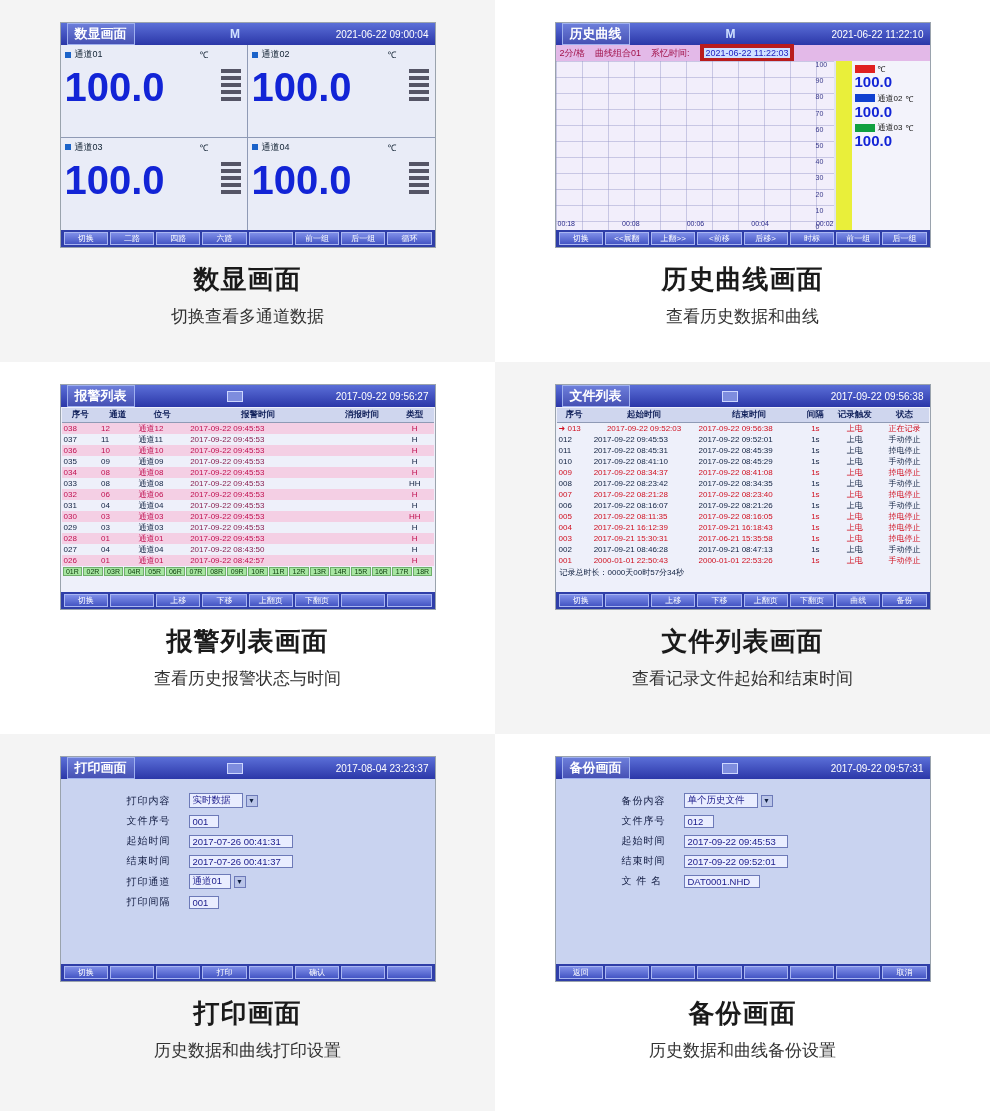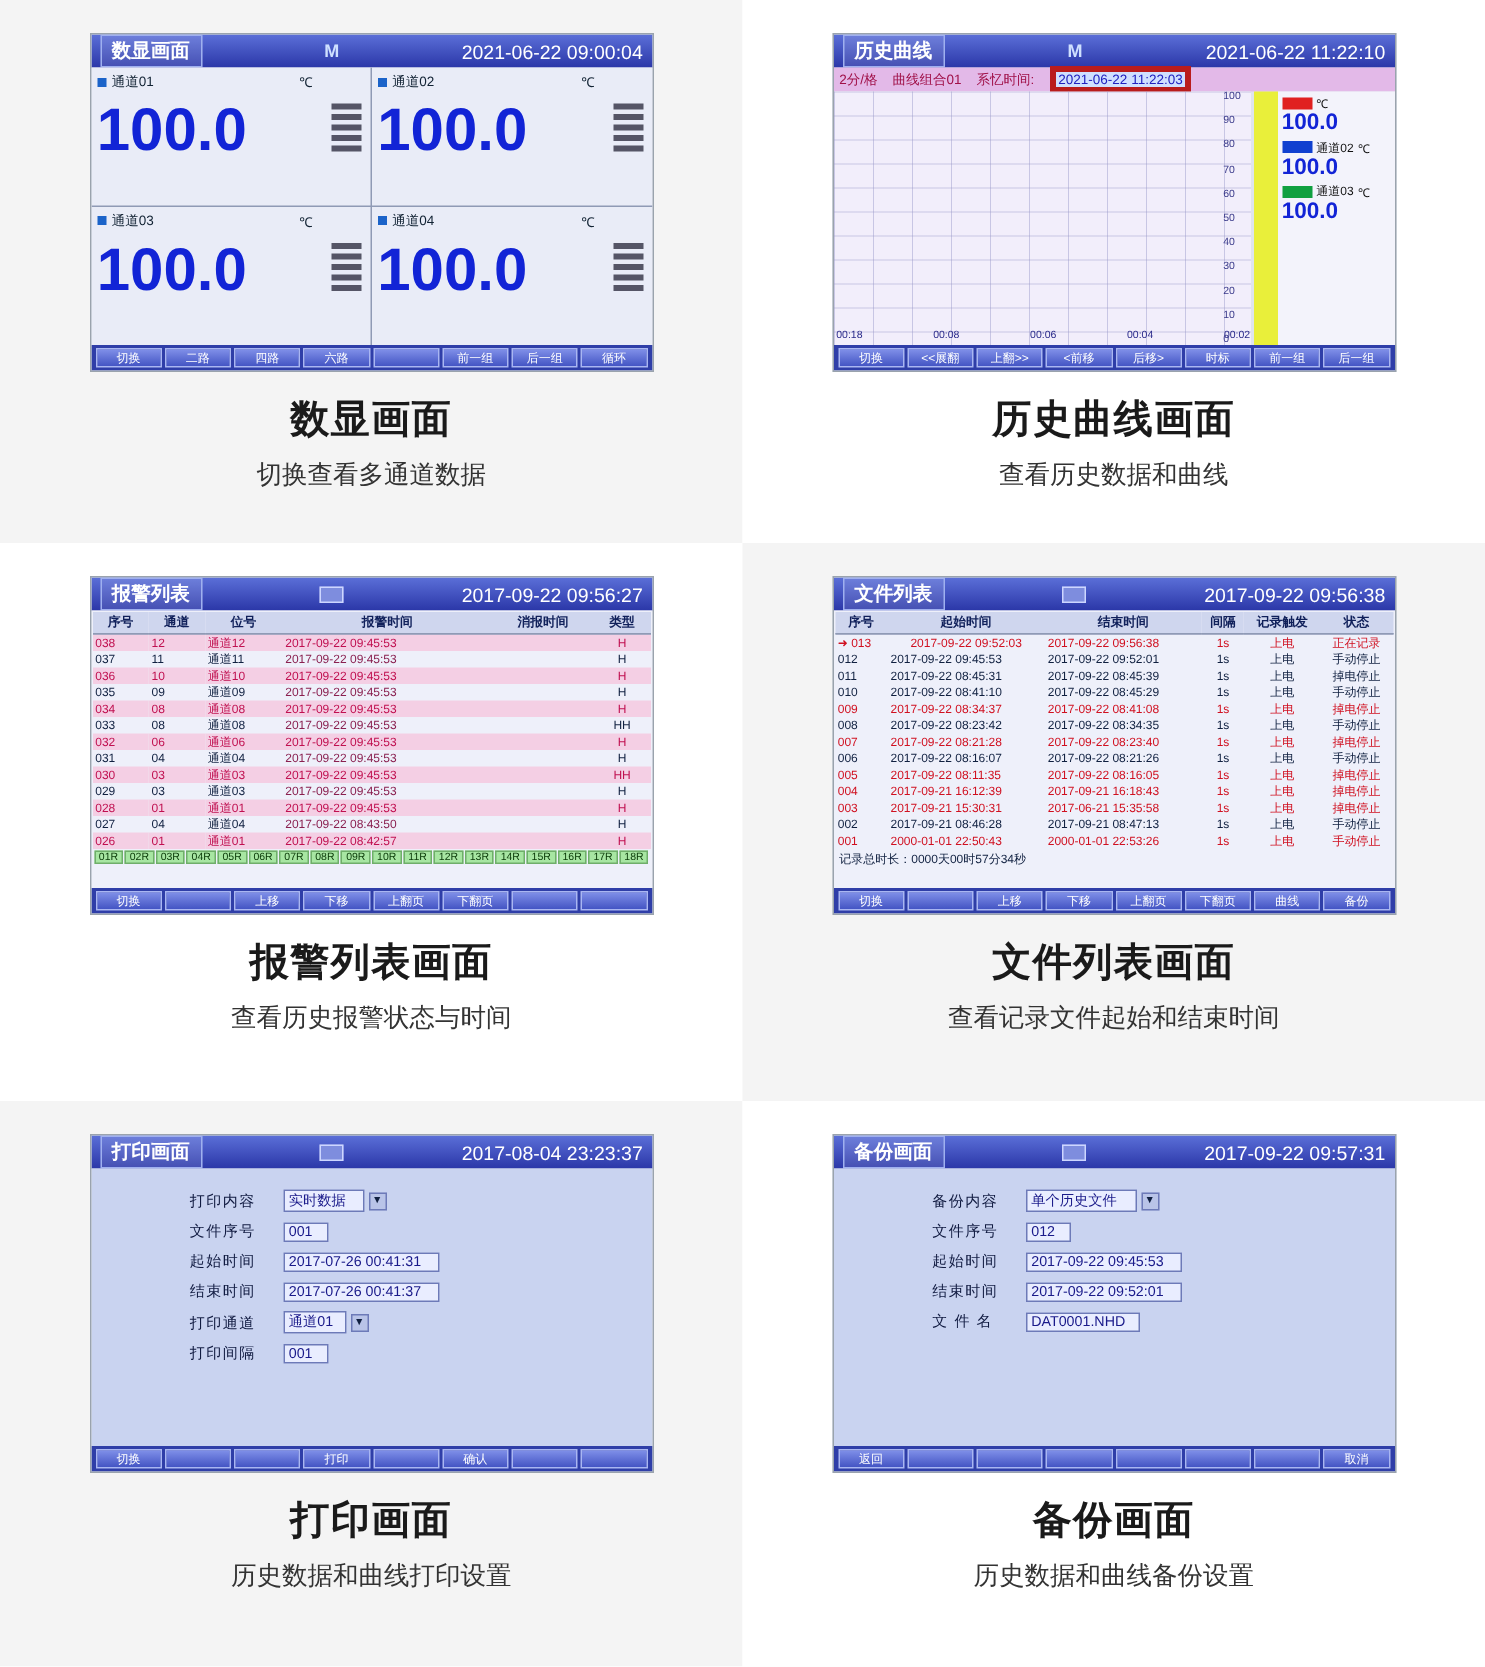--- a/index.html
+++ b/index.html
@@ -45,21 +45,21 @@
     height: 22px; background: linear-gradient(#5b6fd8,#2b37a8);
     display: flex; align-items: center; justify-content: space-between;
     padding: 0 6px; color:#fff;
   }
   .titlebar .tb-left {
     font-size: 13px; font-weight: bold; color:#fff;
     background: rgba(255,255,255,0.12);
     padding: 1px 7px; border: 1px solid #9fb0ef;
   }
   .titlebar .tb-mid { font-size: 12px; color:#cfe0ff; font-weight:bold; }
-  .titlebar .tb-right { font-size: 13px; color:#fff; }
+  .titlebar .tb-right { font-size: 10px; color:#fff; }
   .tb-icon {
     width: 16px; height: 11px; background:#7e8dde; border:1px solid #cdd6ff;
     display:inline-block;
   }
 
   .btnbar {
     position: absolute; left:0; right:0; bottom:0;
     height: 17px; display: flex; gap:2px; padding: 2px 3px;
     background: #2f3ea8;
   }

